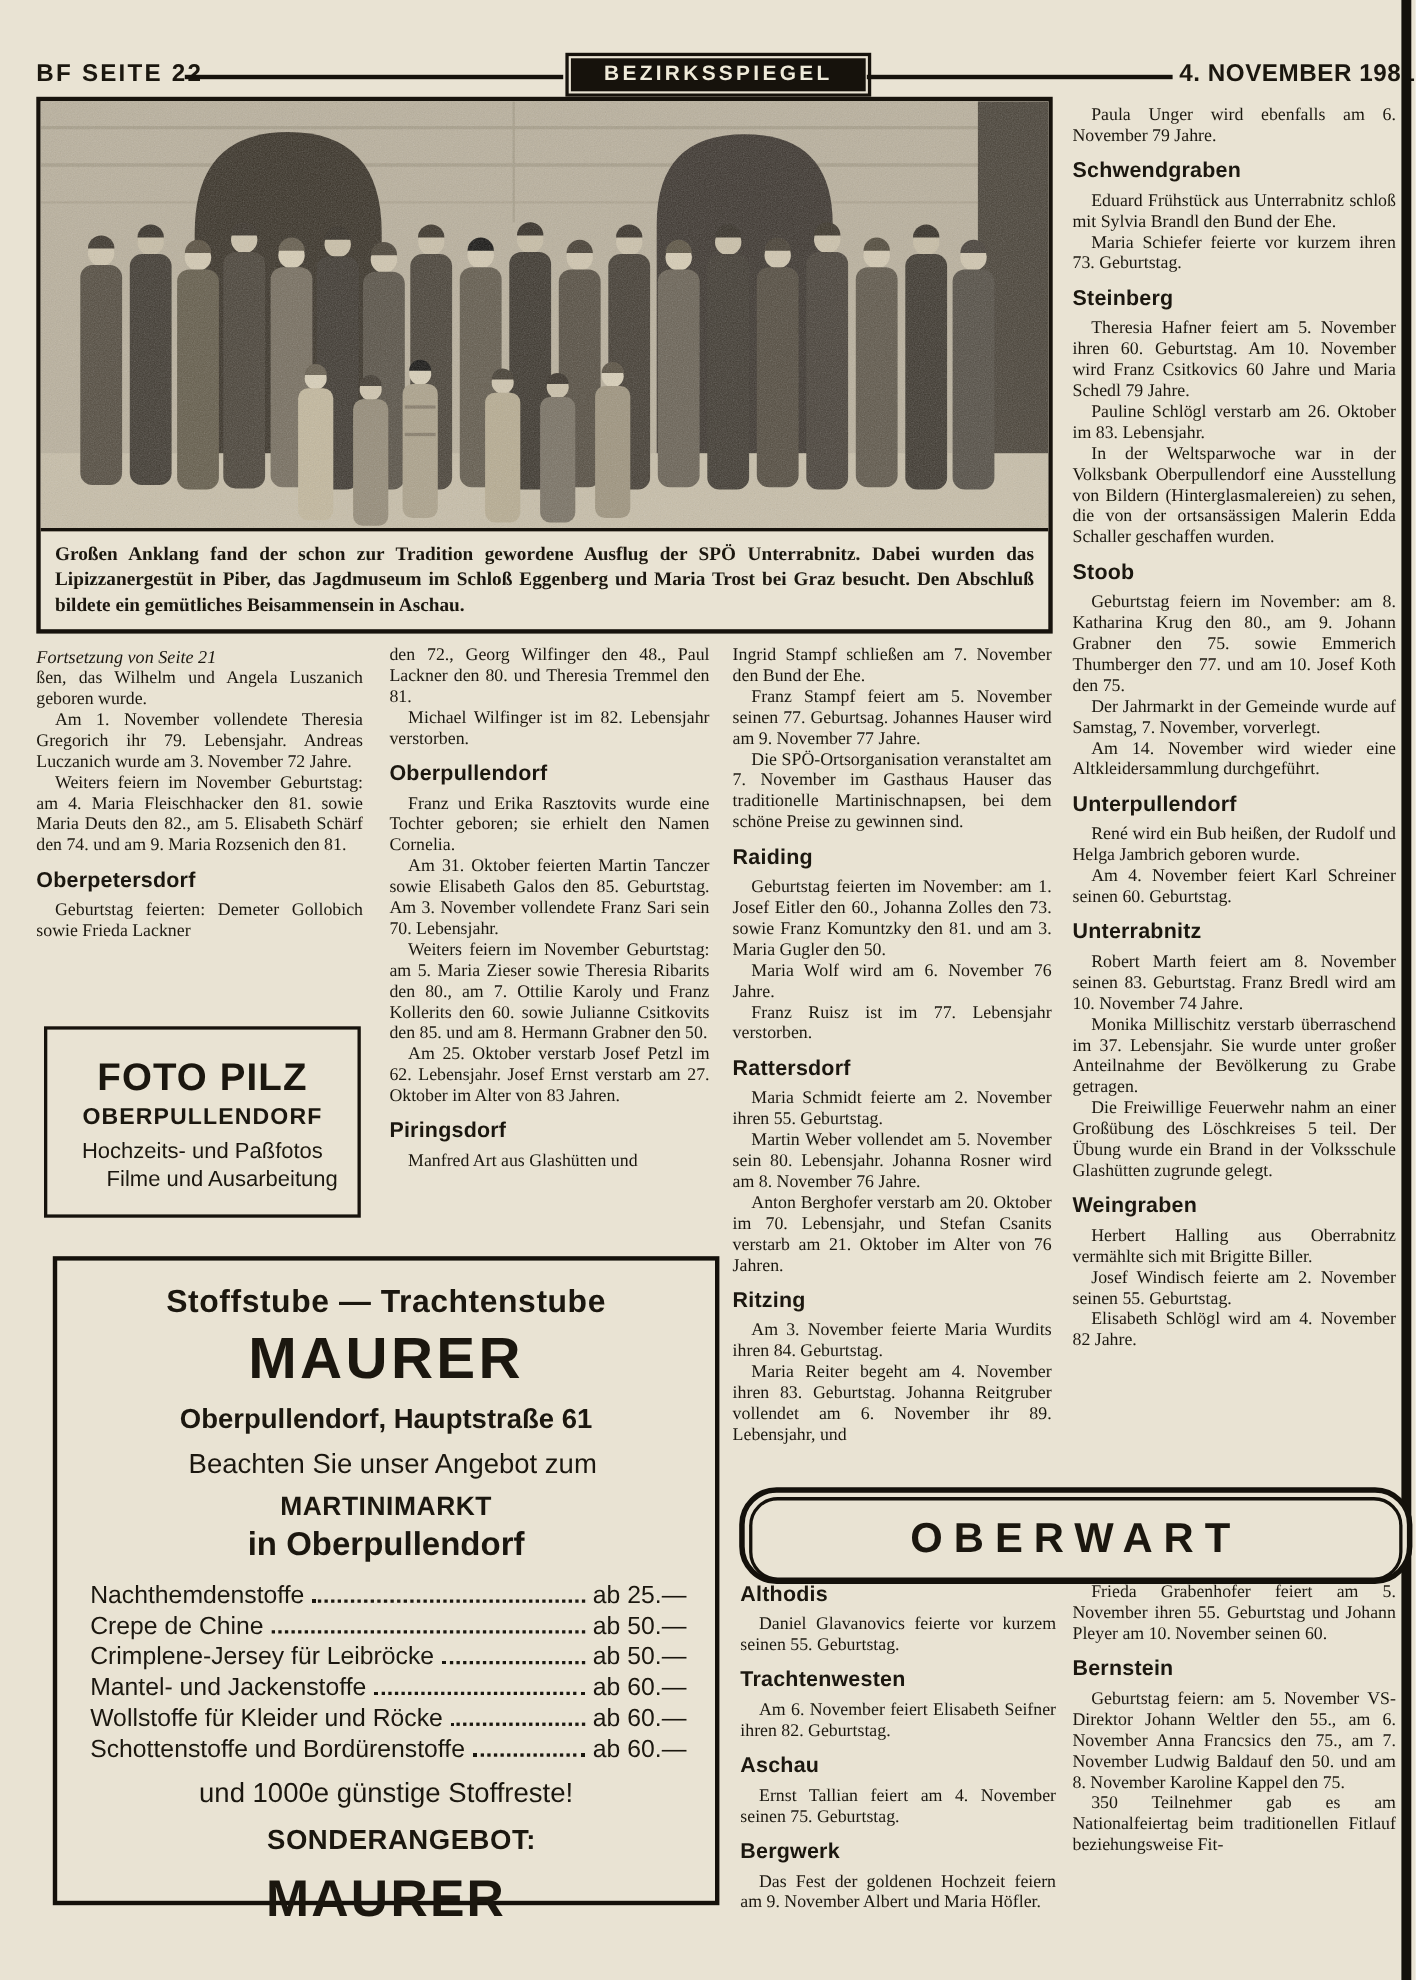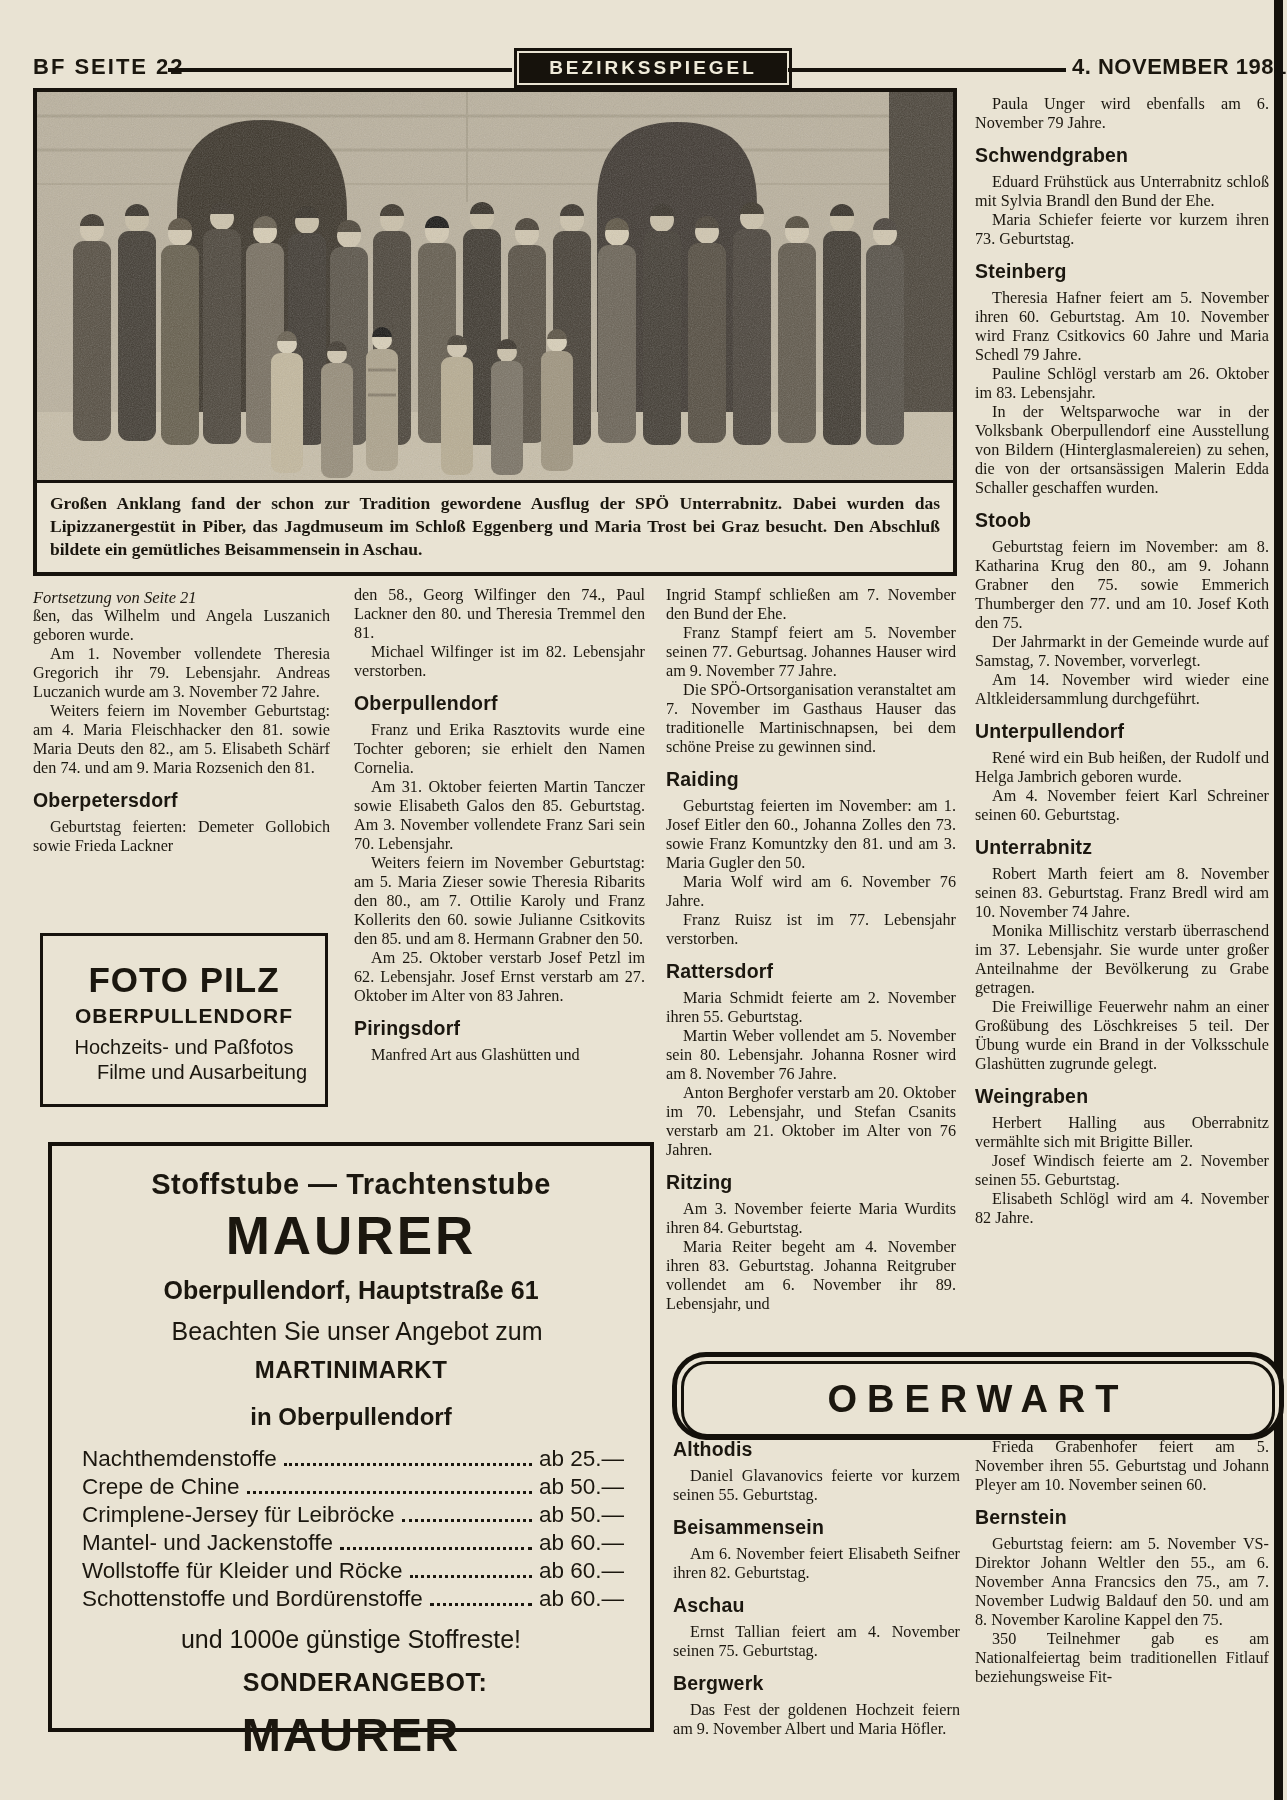--- a/index.html
+++ b/index.html
@@ -35,21 +35,21 @@
   .fp-line{font-size:20px;margin-top:8px;}
   .fp-line2{font-size:20px;margin-top:2px;padding-left:36px;}
   
   .ma-box{position:absolute;left:48px;top:1142px;width:598px;height:582px;border:4px solid #15110b;
           text-align:center;font-family:"Liberation Sans",sans-serif;}
   .ma-tag{font-weight:700;font-size:29px;margin-top:22px;letter-spacing:.5px;}
   .ma-brand{font-weight:700;font-size:53px;letter-spacing:3px;margin-top:4px;}
   .ma-addr{font-weight:700;font-size:25px;margin-top:10px;}
   .ma-note{font-size:25px;margin-top:12px;padding-left:12px;}
   .ma-event{font-weight:700;font-size:24px;margin-top:10px;letter-spacing:.5px;}
-  .ma-loc{font-weight:700;font-size:24px;margin-top:19px;}
+  .ma-loc{font-weight:700;font-size:30px;margin-top:4px;}
   .ma-items{margin:14px 26px 0 30px;}
   .ma-row{display:flex;align-items:baseline;font-size:22.5px;line-height:28px;text-align:left;}
   .ma-dots{flex:1;border-bottom:3px dotted #1b170f;margin:0 7px 5px;}
   .ma-price{white-space:nowrap;}
   .ma-extra{font-size:25px;margin-top:12px;}
   .ma-offer{font-weight:700;font-size:25px;margin-top:14px;letter-spacing:.5px;padding-left:28px;}
   .ma-offer-txt{font-size:25px;margin-top:3px;}
   .ma-brand2{font-weight:700;font-size:47px;letter-spacing:2px;margin-top:10px;}
   
   .ow-box{position:absolute;left:672px;top:1352px;width:594px;height:70px;border:5px solid #14110b;
@@ -238,21 +238,21 @@
   </div>
 
   <div class="fp-box">
     <div class="fp-title">FOTO PILZ</div>
     <div class="fp-sub">OBERPULLENDORF</div>
     <div class="fp-line">Hochzeits- und Paßfotos</div>
     <div class="fp-line2">Filme und Ausarbeitung</div>
   </div>
 
   <div class="col" style="left:354px;top:586px;width:291px;">
-    <p class="ni">den 58., Georg Wilfinger den 74., Paul Lackner den 80. und Theresia Tremmel den 81.</p>
+    <p class="ni">den 72., Georg Wilfinger den 48., Paul Lackner den 80. und Theresia Tremmel den 81.</p>
     <p>Michael Wilfinger ist im 82. Lebensjahr verstorben.</p>
     <div class="h">Oberpullendorf</div>
     <p>Franz und Erika Rasztovits wurde eine Tochter geboren; sie erhielt den Namen Cornelia.</p>
     <p>Am 31. Oktober feierten Martin Tanczer sowie Elisabeth Galos den 85. Geburtstag. Am 3. November vollendete Franz Sari sein 70. Lebensjahr.</p>
     <p>Weiters feiern im November Geburtstag: am 5. Maria Zieser sowie Theresia Ribarits den 80., am 7. Ottilie Karoly und Franz Kollerits den 60. sowie Julianne Csitkovits den 85. und am 8. Hermann Grabner den 50.</p>
     <p>Am 25. Oktober verstarb Josef Petzl im 62. Lebensjahr. Josef Ernst verstarb am 27. Oktober im Alter von 83 Jahren.</p>
     <div class="h">Piringsdorf</div>
     <p>Manfred Art aus Glashütten und</p>
   </div>
 
@@ -343,21 +343,21 @@
     <div class="ma-brand2">MAURER</div>
   </div>
 
   <div class="ow-box">
     <div class="ow-inner">OBERWART</div>
   </div>
 
   <div class="col" style="left:673px;top:1438px;width:287px;">
     <div class="h" style="margin-top:0;">Althodis</div>
     <p>Daniel Glavanovics feierte vor kurzem seinen 55. Geburtstag.</p>
-    <div class="h">Beisammensein</div>
+    <div class="h">Trachtenwesten</div>
     <p>Am 6. November feiert Elisabeth Seifner ihren 82. Geburtstag.</p>
     <div class="h">Aschau</div>
     <p>Ernst Tallian feiert am 4. November seinen 75. Geburtstag.</p>
     <div class="h">Bergwerk</div>
     <p>Das Fest der goldenen Hochzeit feiern am 9. November Albert und Maria Höfler.</p>
   </div>
 
   <div class="col" style="left:975px;top:1438px;width:294px;">
     <p>Frieda Grabenhofer feiert am 5. November ihren 55. Geburtstag und Johann Pleyer am 10. November seinen 60.</p>
     <div class="h">Bernstein</div>

